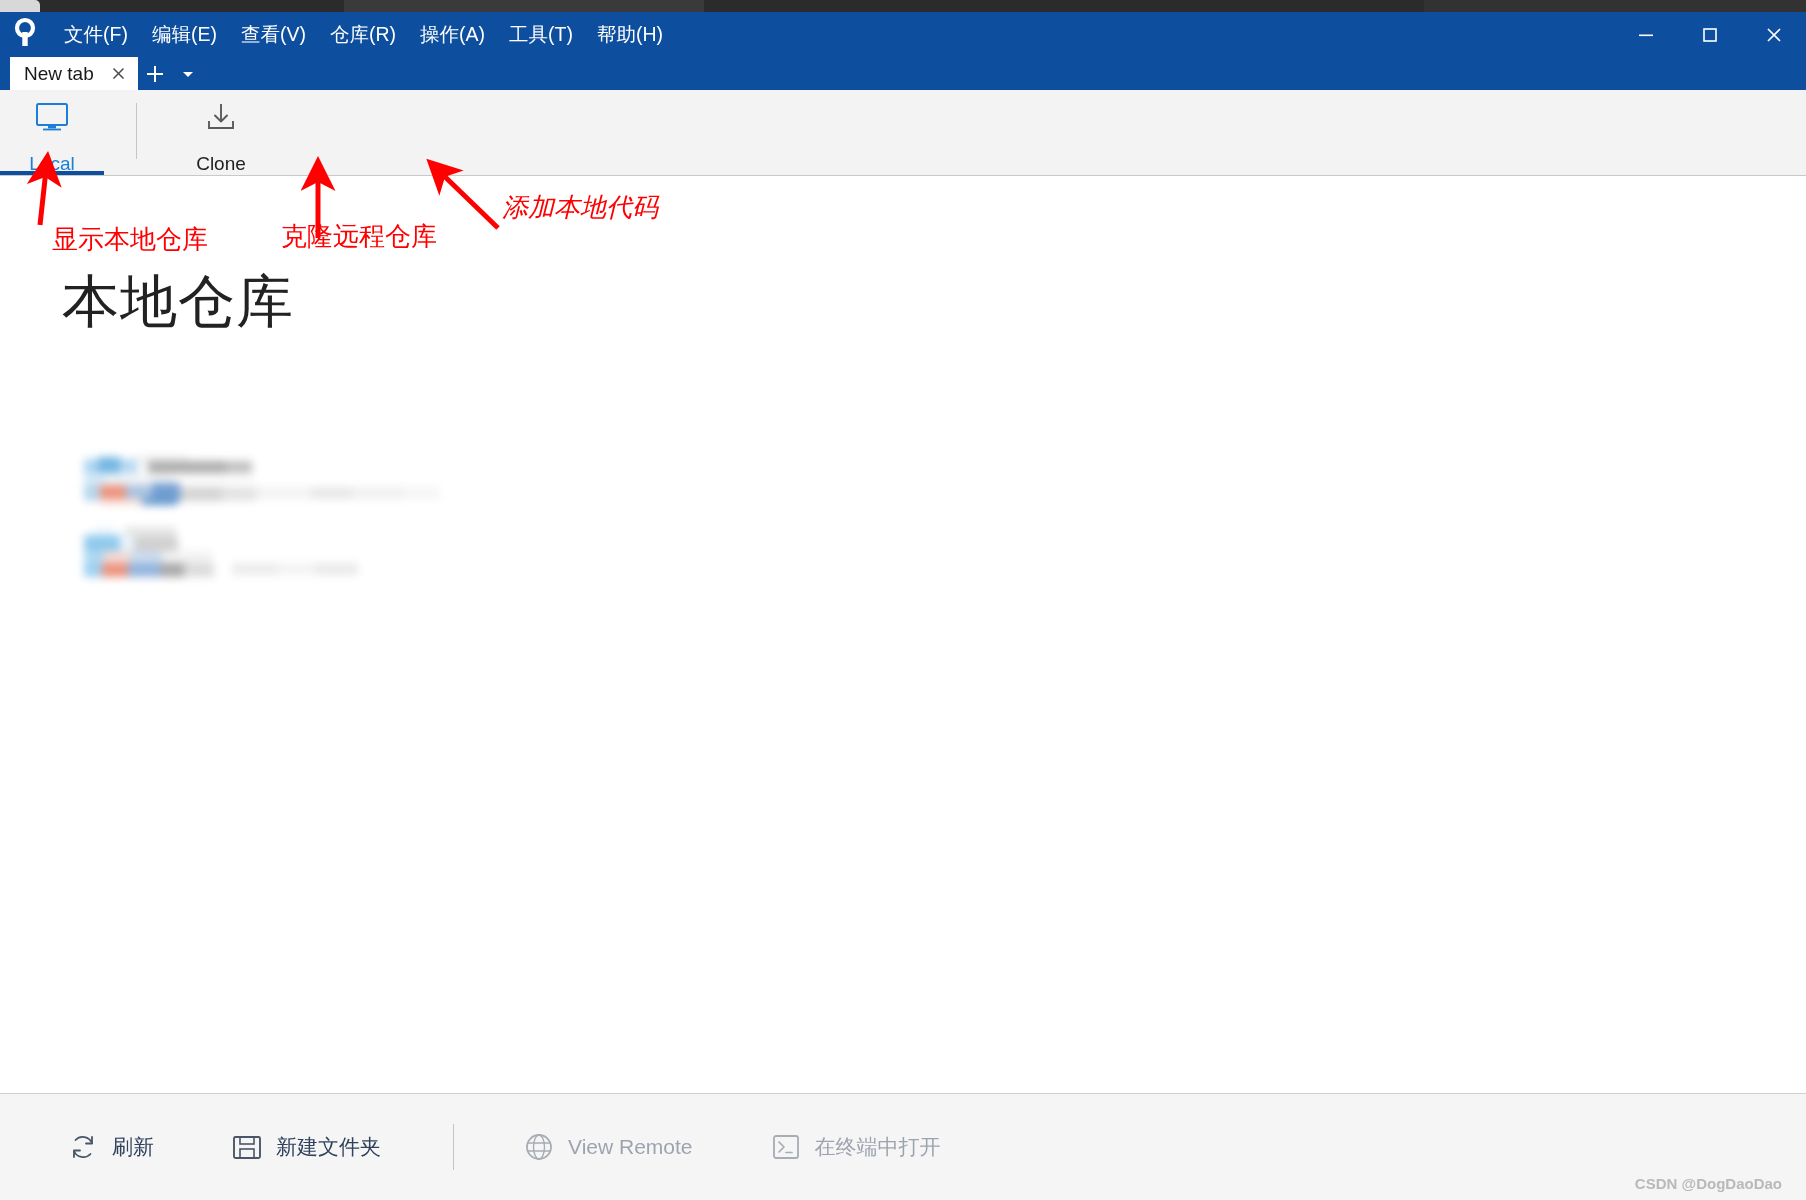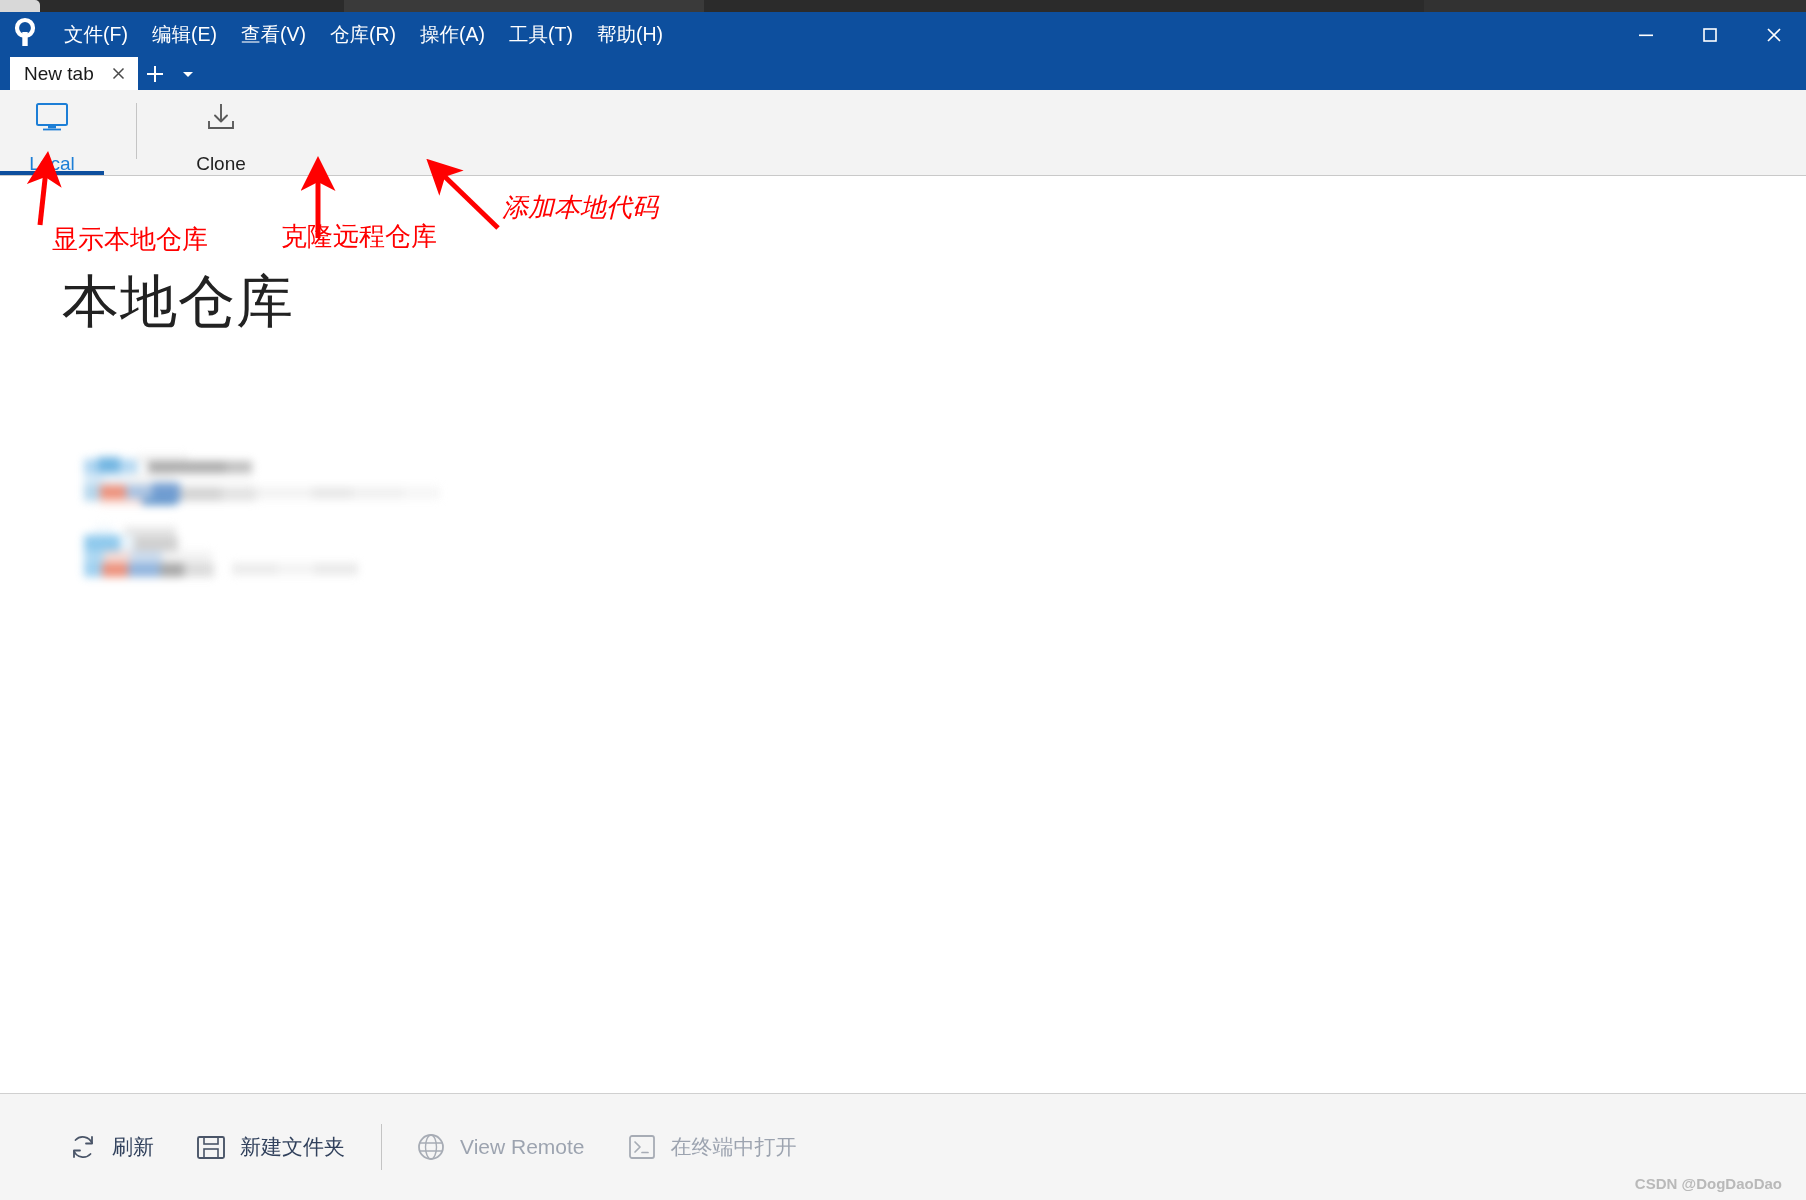--- a/index.html
+++ b/index.html
@@ -272,20 +272,21 @@
     position: absolute;
     left: 0; bottom: 0;
     width: 1806px;
     height: 107px;
     background: #f5f5f5;
     border-top: 1px solid #d0d0d0;
     display: flex;
     align-items: center;
     padding-left: 52px;
     box-sizing: border-box;
+    gap: 36px;
   }
   .bb-btn {
     display: flex;
     align-items: center;
     height: 56px;
     padding: 0 14px;
     margin-right: 12px;
   }
   .bb-btn.disabled { opacity: 0.45; }
   .bb-icon {

